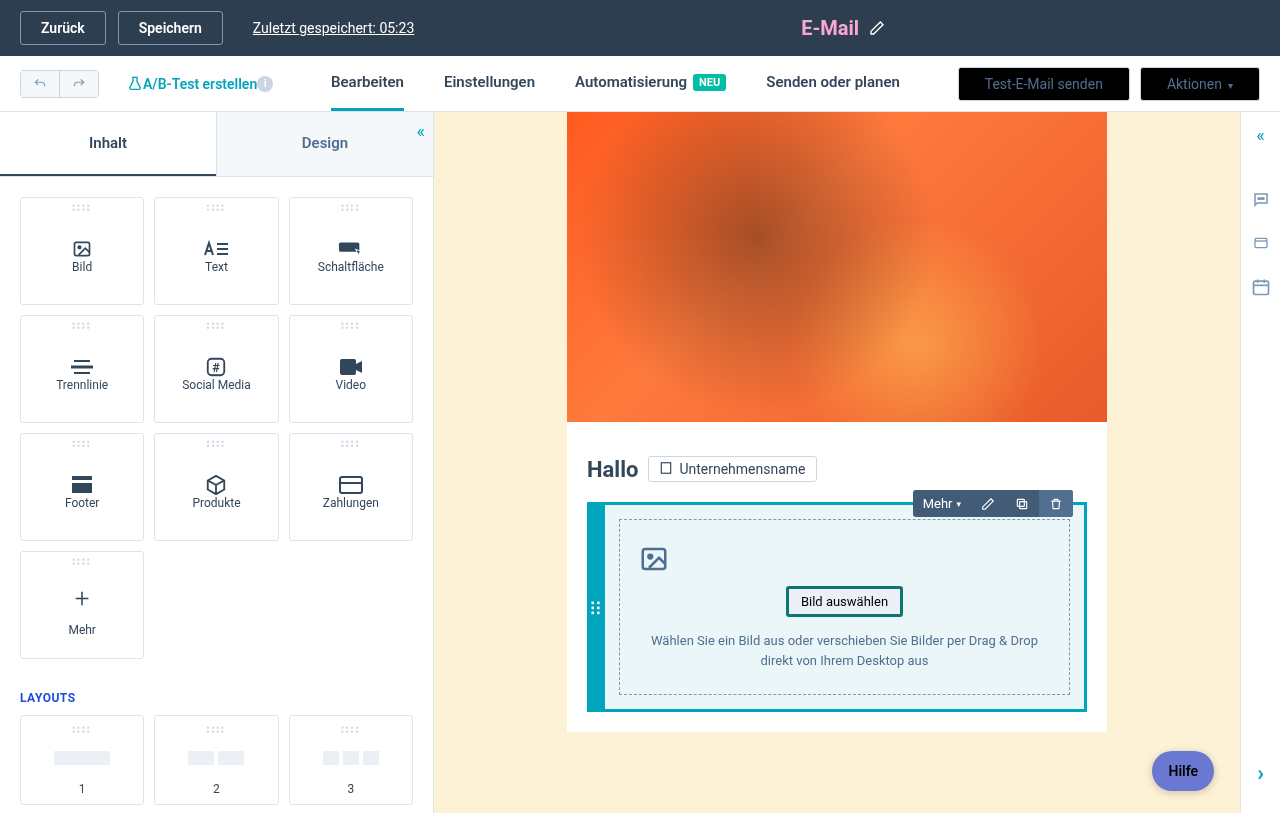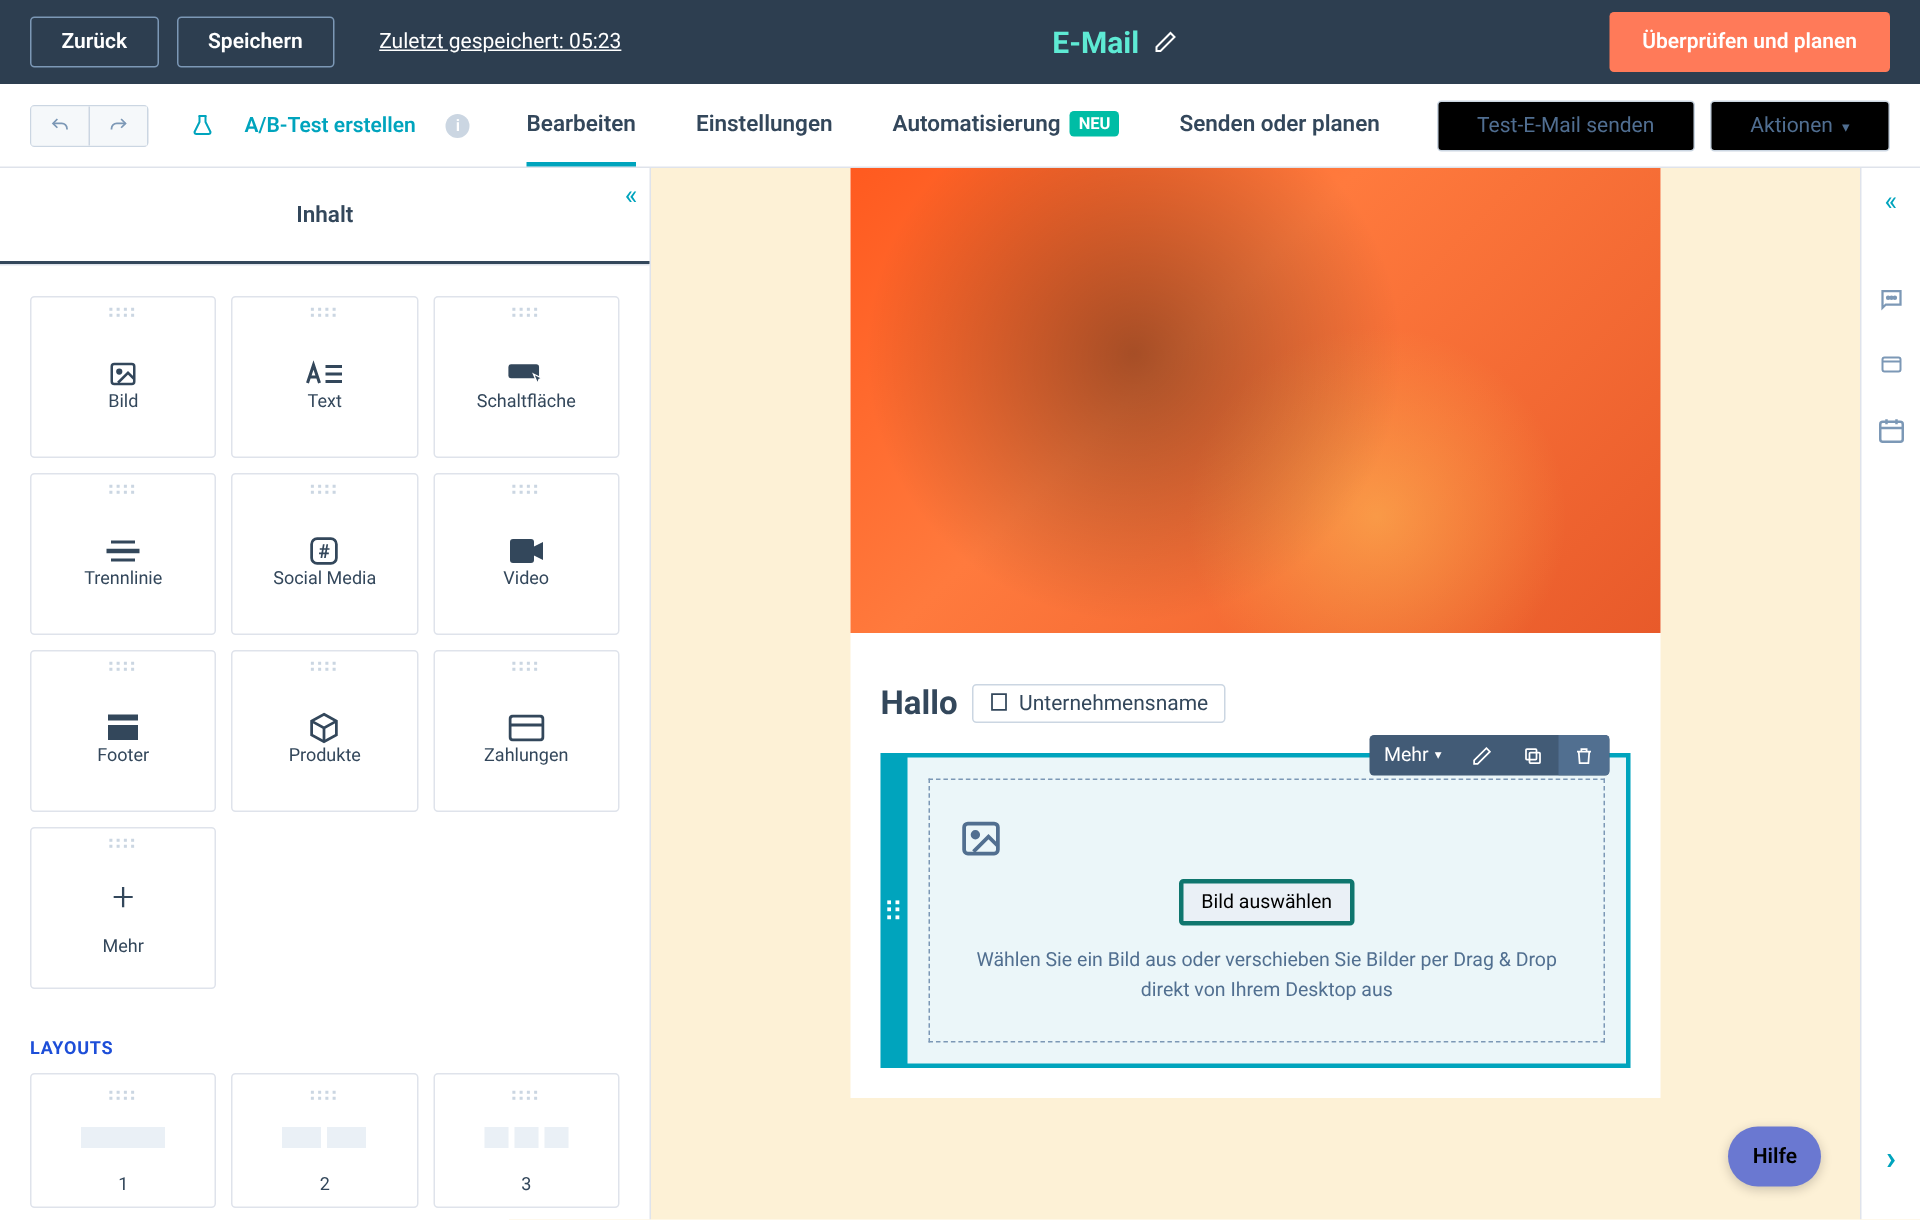--- a/index.html
+++ b/index.html
@@ -3,30 +3,30 @@
 <meta charset="utf-8">
 <style>
 * { box-sizing: border-box; margin: 0; padding: 0; font-family: -apple-system, BlinkMacSystemFont, "Segoe UI", Roboto, sans-serif; }
 body { width: 1280px; height: 813px; overflow: hidden; background: #fff; color: #33475b; }
 
 
 .topbar { height: 56px; background: #2d3e50; display: flex; align-items: center; padding: 0 20px; gap: 12px; }
 .btn-outline { border: 1px solid #7c98b6; color: #fff; background: transparent; padding: 8px 20px; border-radius: 3px; font-size: 14px; cursor: pointer; font-weight:600; }
 .last-saved { color: #fff; text-decoration: underline; font-size: 14px; margin-left: 18px; }
 .title-wrap { flex: 1; display: flex; justify-content: center; align-items: center; gap: 10px; }
-.title { color: #5eead4; font-weight: 700; font-size: 20px; }
+.title { color: #f9a8d4; font-weight: 700; font-size: 20px; }
 .pencil { color: #fff; font-size: 14px; }
 .btn-primary { background: #ff7a59; color: #fff; border: none; padding: 12px 22px; border-radius: 3px; font-size: 14px; font-weight: 600; cursor: pointer; }
 
 
 .secondbar { height: 56px; border-bottom: 1px solid #dfe3eb; display: flex; align-items: center; padding: 0 20px; gap: 10px; }
 .undo-group { border: 1px solid #cbd6e2; border-radius: 3px; display: flex; }
 .undo-btn { padding: 6px 10px; border: none; background: #f5f8fa; color: #7c98b6; cursor: pointer; font-size:16px; }
 .undo-btn + .undo-btn { border-left: 1px solid #cbd6e2; }
-.ab-wrap { display: flex; align-items: flex-start; gap: 20px; color: #00a4bd; font-weight: 600; font-size: 14px; margin-left: 18px; }
+.ab-wrap { display: flex; align-items: flex-start; gap: 0; color: #00a4bd; font-weight: 600; font-size: 14px; margin-left: 18px; }
 .info-circ { width:16px; height:16px; border-radius:50%; background:#cbd6e2; color:#fff; font-size:11px; display:flex; align-items:center; justify-content:center; }
 .tabs-mid { flex: 1; display: flex; justify-content: center; gap: 40px; align-items: center; height:100%; }
 .tab { color: #33475b; font-size: 15px; font-weight: 600; cursor: pointer; height:100%; display:flex; align-items:center; border-bottom:3px solid transparent; }
 .tab.active { border-bottom-color: #00a4bd; }
 .badge-new { background: #00bda5; color: #fff; font-size: 11px; font-weight: 700; padding: 2px 6px; border-radius: 3px; margin-left: 6px; }
 .btn-sec { border: 1px solid #cbd6e2; background: #000000; color: #506e91; padding: 8px 26px; border-radius: 3px; font-size: 14px; cursor: pointer; }
 .btn-sec .caret { margin-left:6px; font-size:10px; }
 
 
 .main { display: flex; height: calc(813px - 112px); position: relative; }
@@ -95,21 +95,20 @@
   <button class="btn-outline">Speichern</button>
   <a href="#" class="last-saved">Zuletzt gespeichert: 05:23</a>
   <div class="title-wrap">
     <span class="title">E-Mail</span>
     <span class="pencil">
       <svg width="16" height="16" viewBox="0 0 24 24" fill="none" stroke="#fff" stroke-width="2">
           <path d="M17 3l4 4L7 21H3v-4L17 3z"></path>
         </svg>
     </span>
   </div>
-  <button class="btn-primary">Überprüfen und planen</button>
 </div>
 
 <div class="secondbar">
   <div class="undo-group">
     <button class="undo-btn">
       <svg width="18" height="14" viewBox="0 0 24 24" fill="none" stroke="#7c98b6" stroke-width="2">
           <path d="M9 14l-5-5 5-5"></path>
           <path d="M4 9h10a6 6 0 016 6v1"></path>
         </svg>
     </button>
@@ -142,20 +141,21 @@
     <span>Aktionen</span><span class="caret">▾</span>
   </button>
 </div>
 
 <div class="main">
 
   <div class="left-panel">
     <span class="collapse-left">«</span>
     <div class="panel-tabs">
       <div class="ptab active">Inhalt</div>
+      <div class="ptab inactive">Design</div>
     </div>
     <div class="panel-body">
       <div class="block-grid">
 
         <div class="block">
           <div class="grip">▪▪▪▪<br>▪▪▪▪</div>
           <div class="iconsvg">
               <svg width="24" height="20" viewBox="0 0 24 24" fill="none" stroke="#33475b" stroke-width="2">
                 <rect x="3" y="4" width="18" height="16" rx="2"></rect>
                 <circle cx="9" cy="10" r="1.5" fill="#33475b"></circle>

